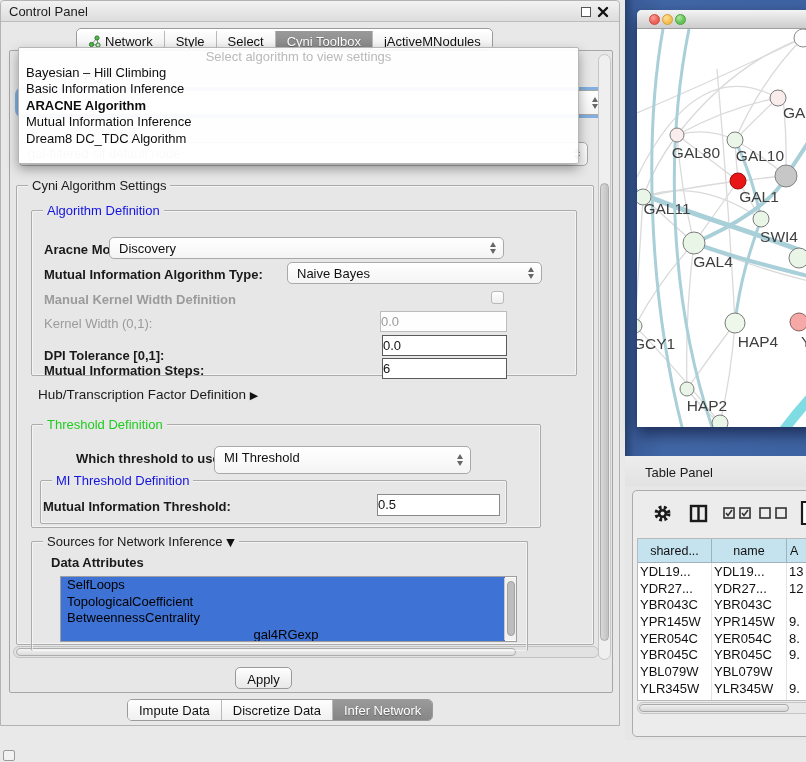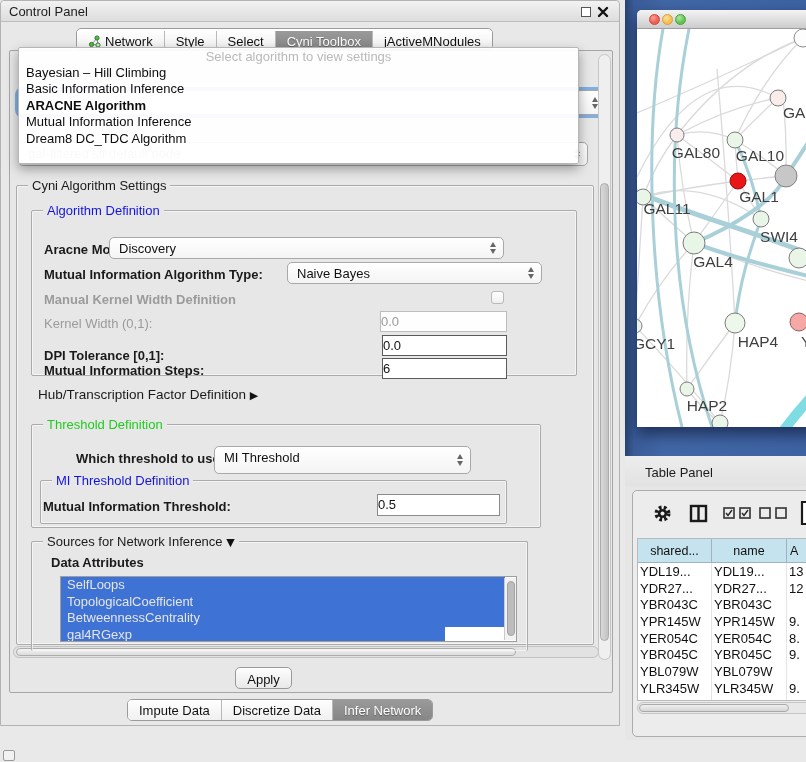--- a/index.html
+++ b/index.html
@@ -66,21 +66,21 @@
         padding:2px 6px 0 0; }
   .field.dim { border:1px solid #BDBDBD; color:#9a9a9a; background:#FEFEFE; }
 
   .checkbox { position:absolute; width:13px; height:13px; border:1px solid #B9B9B9; border-radius:3px;
         background:linear-gradient(#FEFEFE,#EFEFEF); }
 
   .disclosure { font-family:"DejaVu Sans", sans-serif; font-size:11px; color:#111; }
 
   
   .attr-list { position:absolute; background:#fff; border:1px solid #9E9E9E; overflow:hidden; }
-  .attr-item { height:16.6px; background:#3E72D4; color:#e5e5e5; font-size:13px; padding-left:6px; line-height:16.5px; }
+  .attr-item { height:16.6px; background:#3E72D4; color:#000000; font-size:13px; padding-left:6px; line-height:16.5px; }
   .list-vsb { position:absolute; top:1px; bottom:1px; width:12px; background:#F2F2F2; border-left:1px solid #C9C9C9; }
   .list-vsb .thumb { position:absolute; left:1.5px; right:1.5px; top:3px; height:55px;
         background:#BDBDBD; border-radius:5px; border:1px solid #A3A3A3; }
 
   
   .vsb { position:absolute; width:13px; background:#EFEFEF; border:1px solid #C6C6C6; border-radius:7px; }
   .vsb .thumb { position:absolute; left:1px; right:1px; background:linear-gradient(90deg,#D8D8D8,#C2C2C2);
         border:1px solid #ABABAB; border-radius:6px; }
   .hsb { position:absolute; height:12px; background:#E2E2E2; border:1px solid #C2C2C2; border-radius:7px; }
   .hsb .thumb { position:absolute; top:1px; bottom:1px; background:linear-gradient(#F4F4F4,#DCDCDC);
@@ -237,21 +237,21 @@
         <span class="gtitle">
           <span>Sources for Network Inference</span>
           <span class="disclosure">▼</span>
         </span>
         <span class="lbl" style="left:19px; top:13px;">Data Attributes</span>
         <div class="attr-list" id="attr-list" style="left:28px; top:34px; width:457px; height:66px;">
 
         <div class="attr-item" style="width: 444px;">SelfLoops</div>
             <div class="attr-item" style="width: 444px;">TopologicalCoefficient</div>
             <div class="attr-item" style="width: 444px;">BetweennessCentrality</div>
-            <div class="attr-item" style="width: 384px;">gal4RGexp</div>
+            <div class="attr-item" style="width: 444px; text-align: center;">gal4RGexp</div>
             <div class="list-vsb" style="right:0;">
             <div class="thumb"></div>
           </div>
           </div>
       </div>
     </div>
 
     <button class="apply-btn" style="left:225px; top:616px;">Apply</button>
   </div>
 

